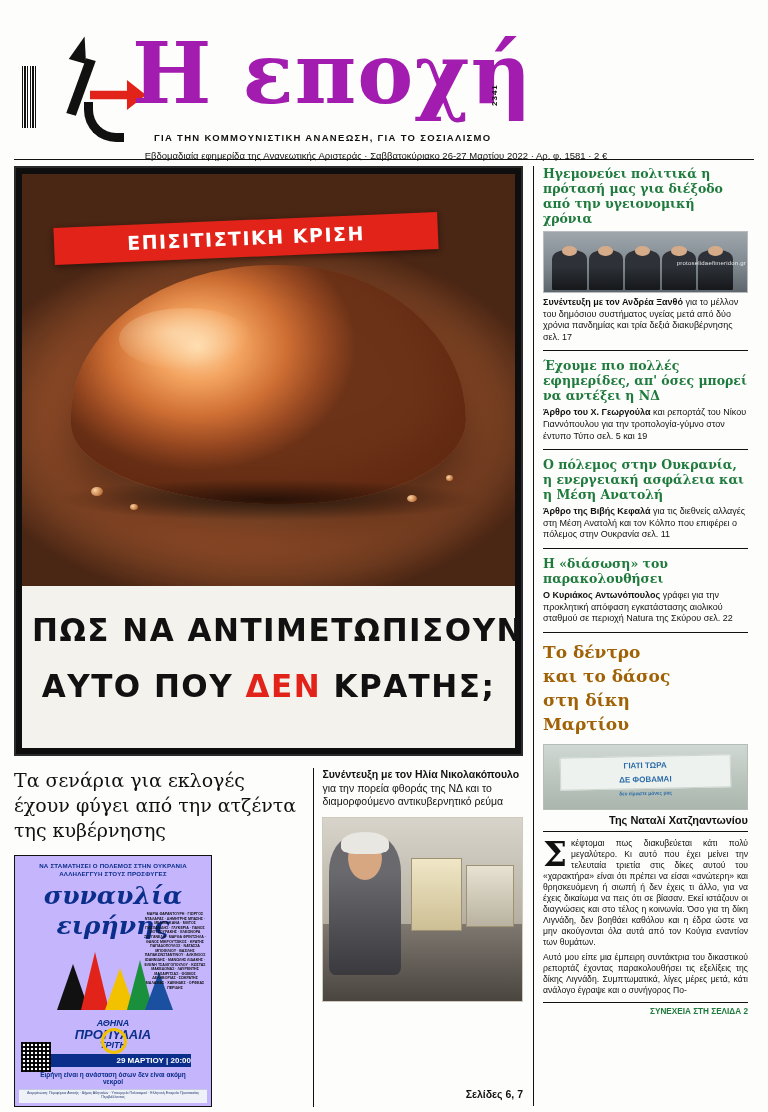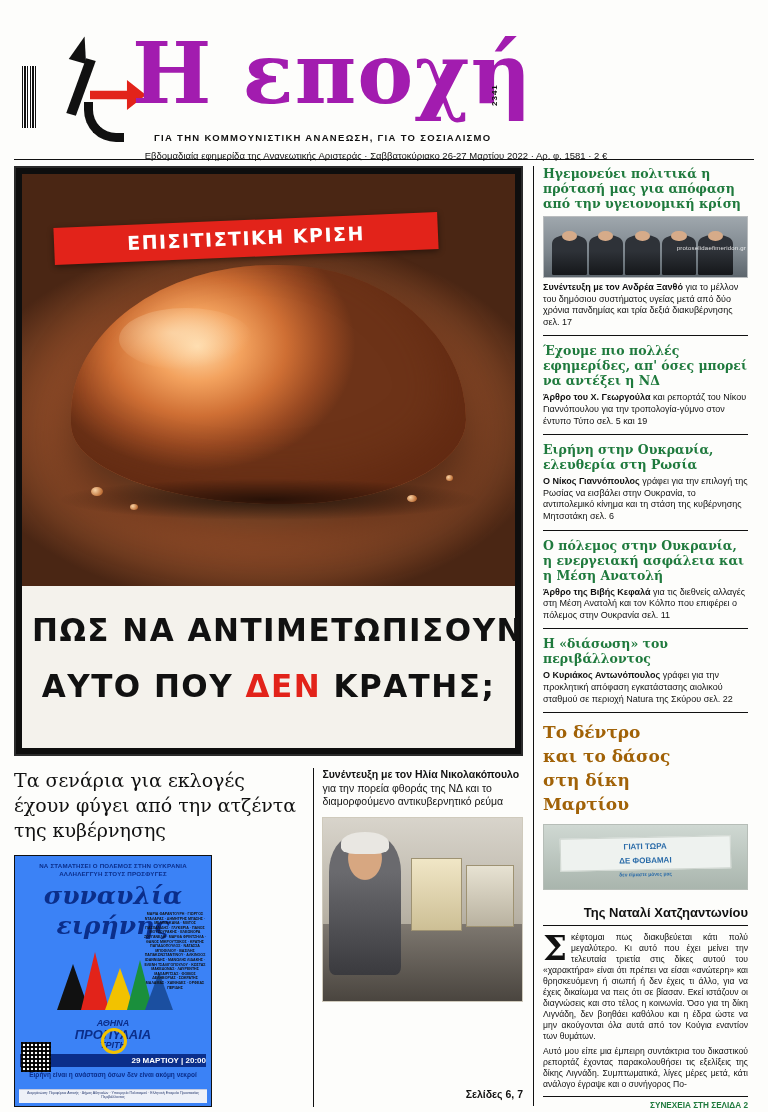--- a/index.html
+++ b/index.html
@@ -280,22 +280,22 @@
     font-size: 10.5px;
     font-weight: bold;
     text-align: right;
   }
 
   
   .ad {
     width: 198px;
     margin-top: 12px;
     border: 1px solid #111;
-    padding: 6px 5px;
-    background: #3b82f6;
+    padding: 6px 20px;
+    background: #c4b5fd;
     position: relative;
     height: 252px;
     overflow: hidden;
   }
   .ad-top {
     font-size: 6.2px;
     font-weight: bold;
     text-align: center;
     color: #0b2e8a;
     line-height: 8px;
@@ -466,22 +466,22 @@
   .banner-photo .cloth span {
     display: block;
     text-align: center;
     font-size: 8px;
     font-weight: bold;
     color: #2a6ba8;
     line-height: 11px;
     padding-top: 3px;
   }
   .byline {
-    margin-top: 15px;
-    font-size: 13px;
+    margin-top: 4px;
+    font-size: 11px;
     font-weight: bold;
     text-align: right;
     padding-bottom: 5px;
     border-bottom: 1px solid #111;
   }
   .editorial {
     margin-top: 6px;
     font-size: 8.6px;
     line-height: 11px;
     text-align: justify;
@@ -588,57 +588,51 @@
             <div class="hair"></div>
           </div>
           <div class="sec-pages">Σελίδες 6, 7</div>
         </div>
       </div>
     </div>
 
     <div class="right-col">
 
       <div class="rail-item">
-        <div class="rail-head">Ηγεμονεύει πολιτικά η πρότασή μας για απόφαση από την υγειονομική κρίση</div>
+        <div class="rail-head">Ηγεμονεύει πολιτικά η πρότασή μας για διέξοδο από την υγειονομική χρόνια</div>
         <div class="rail-photo">
           <div class="p" style="left:4%;"></div>
           <div class="p" style="left:22%;"></div>
           <div class="p" style="left:40%;"></div>
           <div class="p" style="left:58%;"></div>
           <div class="p" style="left:76%;"></div>
           <div class="wm">protoselidaefimeridon.gr</div>
         </div>
         <div class="rail-body">
           <b>Συνέντευξη με τον Ανδρέα Ξανθό</b><span> για το μέλλον του δημόσιου συστήματος υγείας μετά από δύο χρόνια πανδημίας και τρία δεξιά διακυβέρνησης σελ. 17</span>
         </div>
       </div>
 
       <div class="rail-item">
         <div class="rail-head">Έχουμε πιο πολλές εφημερίδες, απ' όσες μπορεί να αντέξει η ΝΔ</div>
         <div class="rail-body">
           <b>Άρθρο του Χ. Γεωργούλα</b><span> και ρεπορτάζ του Νίκου Γιαννόπουλου για την τροπολογία-γύμνο στον έντυπο Τύπο σελ. 5 και 19</span>
         </div>
       </div>
 
-      <div class="rail-item">
-        <div class="rail-head">Ειρήνη στην Ουκρανία, ελευθερία στη Ρωσία</div>
-        <div class="rail-body">
-          <b>Ο Νίκος Γιαννόπουλος</b><span> γράφει για την επιλογή της Ρωσίας να εισβάλει στην Ουκρανία, το αντιπολεμικό κίνημα και τη στάση της κυβέρνησης Μητσοτάκη σελ. 6</span>
-        </div>
-      </div>
 
       <div class="rail-item">
         <div class="rail-head">Ο πόλεμος στην Ουκρανία, η ενεργειακή ασφάλεια και η Μέση Ανατολή</div>
         <div class="rail-body">
           <b>Άρθρο της Βιβής Κεφαλά</b><span> για τις διεθνείς αλλαγές στη Μέση Ανατολή και τον Κόλπο που επιφέρει ο πόλεμος στην Ουκρανία σελ. 11</span>
         </div>
       </div>
 
       <div class="rail-item">
-        <div class="rail-head">Η «διάσωση» του περιβάλλοντος</div>
+        <div class="rail-head">Η «διάσωση» του παρακολουθήσει</div>
         <div class="rail-body">
           <b>Ο Κυριάκος Αντωνόπουλος</b><span> γράφει για την προκλητική απόφαση εγκατάστασης αιολικού σταθμού σε περιοχή Natura της Σκύρου σελ. 22</span>
         </div>
       </div>
 
       <div>
         <div class="rail-bighead">Το δέντρο</div>
         <div class="rail-bighead">και το δάσος</div>
         <div class="rail-bighead">στη δίκη</div>
         <div class="rail-bighead">Μαρτίου</div>

